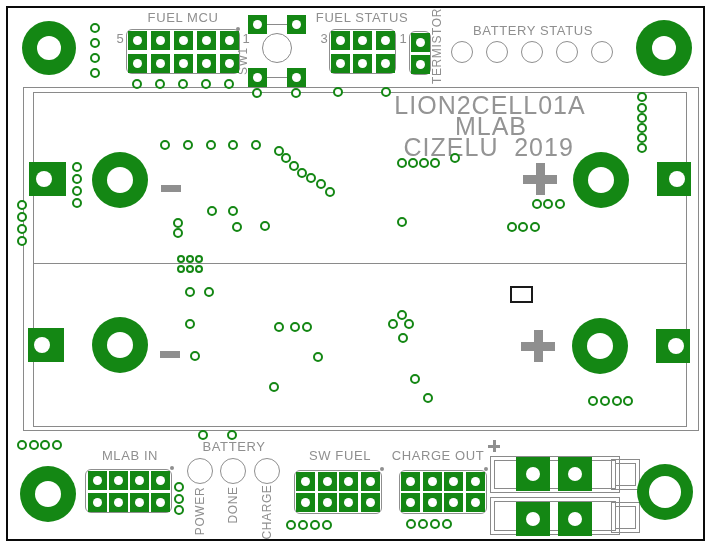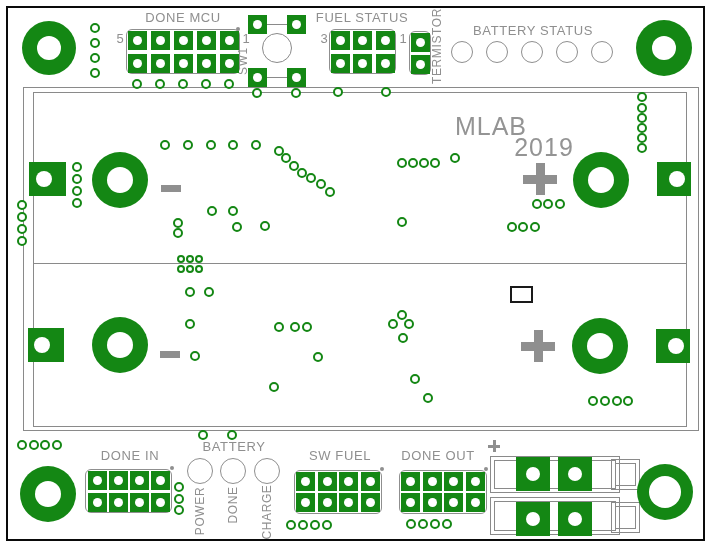--- a/index.html
+++ b/index.html
@@ -12,37 +12,39 @@
   .vlbl{position:absolute;transform:translate(-50%,-50%) rotate(-90deg);font-size:12px;
         letter-spacing:.6px;color:#8f8f8f;white-space:nowrap;line-height:1;}
   .ttl{position:absolute;transform:translateX(-50%);font-size:25px;letter-spacing:1px;
        color:#949494;white-space:nowrap;line-height:1;}
 </style>
 </head>
 <body>
 
 <div id="stage">
 
-  <span class="lbl" style="left:183px;top:11px">DONE MCU</span>
+  <span class="lbl" style="left:183px;top:11px">FUEL MCU</span>
   <span class="pin" style="left:120px;top:38px">5</span>
   <span class="pin" style="left:246px;top:38px">1</span>
   <span class="lbl" style="left:362px;top:11px">FUEL STATUS</span>
   <span class="pin" style="left:324px;top:38px">3</span>
   <span class="pin" style="left:403px;top:38px">1</span>
   <span class="lbl" style="left:533px;top:24px">BATTERY STATUS</span>
   <span class="vlbl" style="left:243px;top:61px">SW1</span>
   <span class="vlbl" style="left:437px;top:46px">TERMISTOR</span>
 
+  <span class="ttl" style="left:490px;top:93px">LION2CELL01A</span>
   <span class="ttl" style="left:491px;top:114px">MLAB</span>
+  <span class="ttl" style="left:451px;top:135px">CIZELU</span>
   <span class="ttl" style="left:544px;top:135px">2019</span>
 
   <span class="lbl" style="left:234px;top:440px">BATTERY</span>
-  <span class="lbl" style="left:130px;top:449px">DONE IN</span>
+  <span class="lbl" style="left:130px;top:449px">MLAB IN</span>
   <span class="lbl" style="left:340px;top:449px">SW FUEL</span>
-  <span class="lbl" style="left:438px;top:449px">DONE OUT</span>
+  <span class="lbl" style="left:438px;top:449px">CHARGE OUT</span>
   <span class="vlbl" style="left:200px;top:511px">POWER</span>
   <span class="vlbl" style="left:233px;top:505px">DONE</span>
   <span class="vlbl" style="left:267px;top:512px">CHARGE</span>
 <div class="abs" style="left: 6px; top: 6px; width: 699px; height: 535px; border: 2px solid rgb(10, 10, 10); background: transparent;"></div>
     <div class="abs" style="left: 23px; top: 87px; width: 676px; height: 344px; border: 1.3px solid rgb(138, 138, 138); background: transparent;"></div>
     <div class="abs" style="left: 33px; top: 92px; width: 654px; height: 335px; border: 1.2px solid rgb(138, 138, 138); background: transparent;"></div>
     <div class="abs" style="left: 33px; top: 263px; width: 654px; height: 1.3px; background: rgb(138, 138, 138);"></div>
     <div class="abs" style="left: 490px; top: 456px; width: 130px; height: 37px; border: 1.3px solid rgb(138, 138, 138); background: transparent;"></div>
     <div class="abs" style="left: 490px; top: 497px; width: 130px; height: 38px; border: 1.3px solid rgb(138, 138, 138); background: transparent;"></div>
     <div class="abs" style="left: 494px; top: 460px; width: 122px; height: 29px; border: 1.1px solid rgb(138, 138, 138); background: transparent;"></div>

